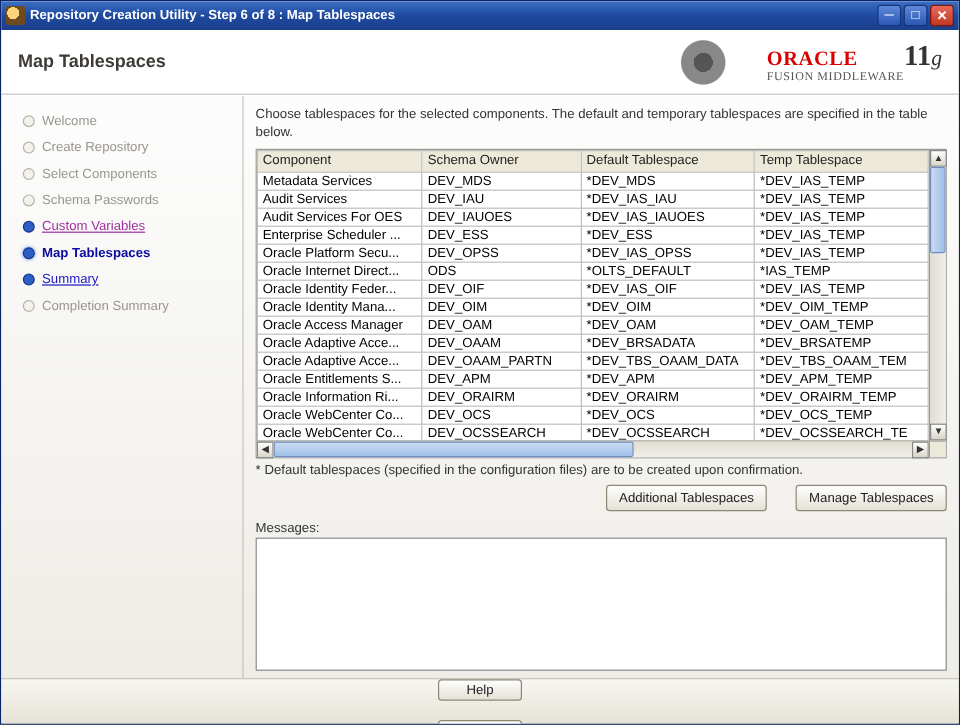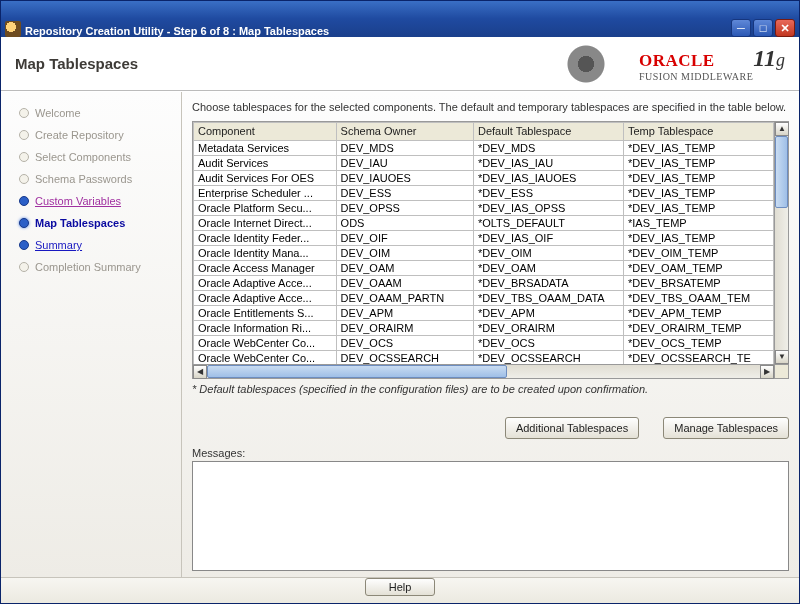--- a/index.html
+++ b/index.html
@@ -6,25 +6,25 @@
   body {
     font-family: "Segoe UI", Tahoma, sans-serif;
     font-size: 11px;
     background: #ece9d8;
     width: 800px; height: 604px;
     overflow: hidden;
     border: 1px solid #0a246a;
   }
   
   .titlebar {
-    height: 36px;
+    height: 24px;
     background: linear-gradient(to bottom, #3a6fc5 0%, #1f4aa0 50%, #1a3f8b 100%);
-    display: flex; align-items: flex-end;
+    display: flex; align-items: center;
     color: #fff; font-weight: bold; font-size: 11px;
-    padding: 0 4px;
+    padding: 12px 4px;
   }
   .titlebar .app-icon {
     width: 16px; height: 16px; margin-right: 4px;
     background:
       radial-gradient(circle at 6px 6px, #ffd37b 0 5px, transparent 5px),
       linear-gradient(to bottom, #6e4b1f, #6e4b1f);
     border-radius: 2px;
     display:inline-block;
   }
   .titlebar .title { flex: 1; }
@@ -50,32 +50,32 @@
     width:46px; height:46px;
     margin-right:30px;
     background:
       radial-gradient(circle at 50% 50%, #555 0 8px, transparent 8px),
       radial-gradient(circle at 50% 50%, #888 0 18px, transparent 19px);
     border-radius:50%;
     position:relative;
   }
   .brand { display:flex; align-items:baseline; gap:0; }
   .brand .oracle { color:#d80000; font-family: Georgia, serif; font-size:17px; font-weight:bold; letter-spacing:0.5px;}
-  .brand .eleven { font-family: Georgia, serif; font-size:24px; color:#333; font-weight:bold;font-style:italic; }
+  .brand .eleven { font-family: Georgia, serif; font-size:24px; color:#333; font-weight:bold; }
   .brand .g { font-family: Georgia, serif; font-style:italic; font-size:18px; color:#333; }
   .brand .sub { font-family: Georgia, serif; font-size:10px; color:#555; letter-spacing:0.5px; display:block;}
   .brand-col { display:flex; flex-direction:column; align-items:flex-start; }
   
   .body-area {
     display:flex; height: calc(100% - 24px - 54px - 38px);
     background: linear-gradient(to bottom, #fdfdfd, #eeece6);
     border-top:1px solid #fff;
   }
   .sidebar {
-    width: 181px; padding: 10px 6px 8px 18px;
+    width: 202px; padding: 10px 6px 8px 18px;
     border-right: 1px solid #c7c4bb;
   }
   .step { display:flex; align-items:center; gap:6px; height:22px; color:#9a968e; cursor:default;}
   .step .dot {
     width:10px;height:10px;border-radius:50%;
     border:1px solid #b5b2a8; background:#f4f2ea;
     flex-shrink:0;
   }
   .step.link { color:#1818c0; text-decoration: underline; cursor:pointer;}
   .step.link.visited { color:#a030a0;}
@@ -123,21 +123,21 @@
   .vscroll .thumb { height:72px; margin:0; background:linear-gradient(to right,#c9dcf2,#9fbfe7); border:1px solid #6d8dc0; border-radius:2px;}
   .hscroll {
     position:absolute; left:0; right:14px; bottom:0; height:14px;
     background:#ece9d8; border-top:1px solid #999;
     display:flex;
   }
   .hscroll .track { flex:1; background:linear-gradient(to bottom,#e0ddd2,#efeee8); }
   .hscroll .thumb { width:300px; height:100%; background:linear-gradient(to bottom,#c9dcf2,#9fbfe7); border:1px solid #6d8dc0; border-radius:2px;}
   .corner { position:absolute; right:0; bottom:0; width:14px; height:14px; background:#ece9d8; border-left:1px solid #999; border-top:1px solid #999;}
 
-  .footnote { margin:4px 0 22px 0; color:#333;font-style:italic; }
+  .footnote { margin:4px 0 6px 0; color:#333; }
   .action-row { display:flex; justify-content:flex-end; gap:24px; margin-bottom:8px;}
   .btn {
     padding: 2px 10px; min-width:70px; height:22px;
     background: linear-gradient(to bottom,#fefefe,#e4e1d6);
     border:1px solid #8c8878; border-radius:3px;
     font-size:11px; color:#222; cursor:pointer;
     display:inline-flex; align-items:center; justify-content:center; gap:3px;
   }
   .btn:disabled { color:#9a968e; cursor:default;}
   .btn .tri { font-size:9px; }

